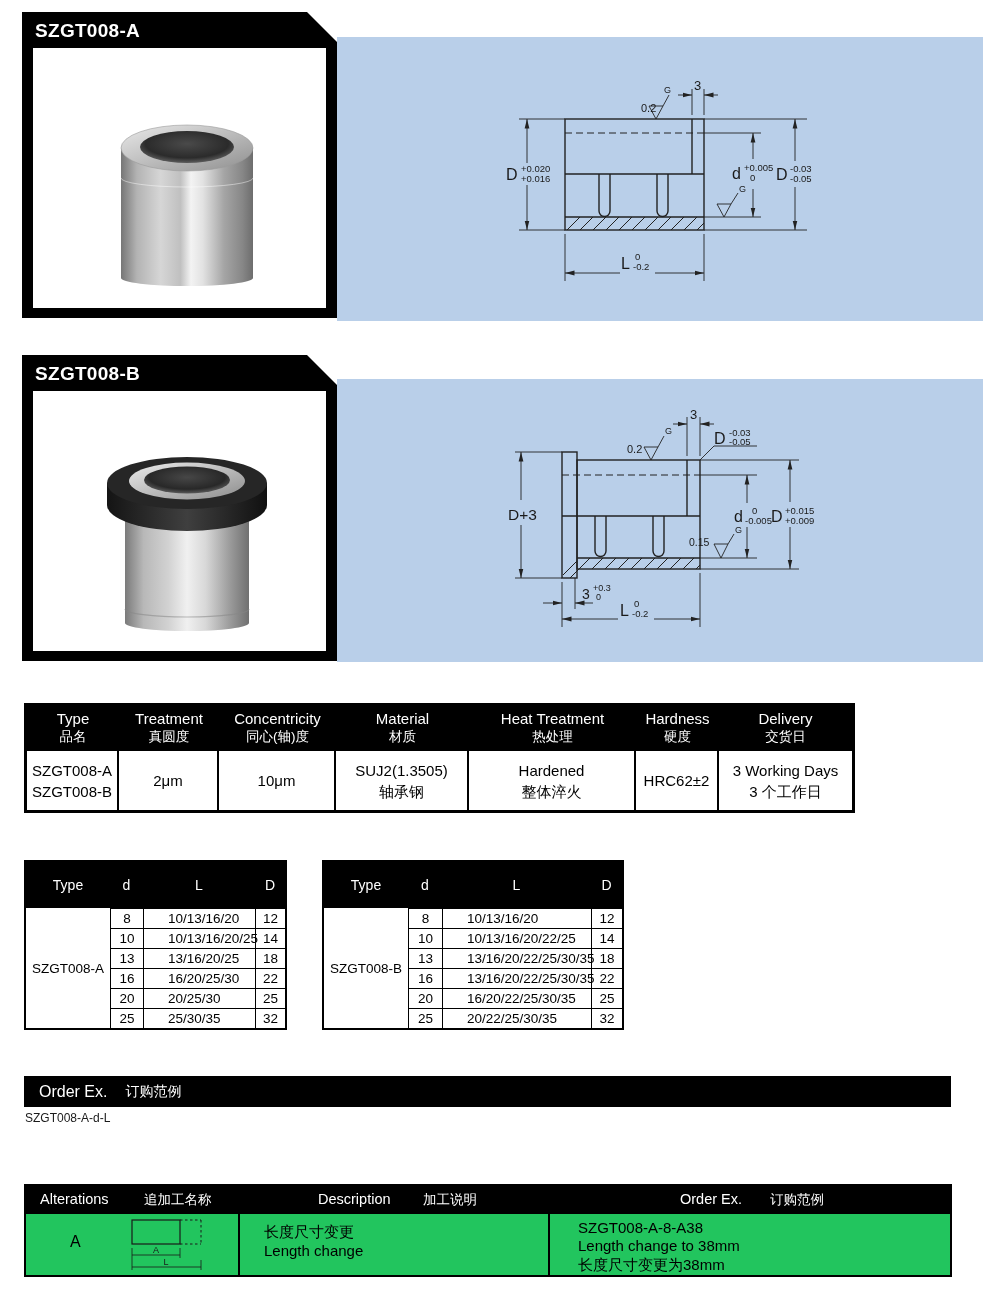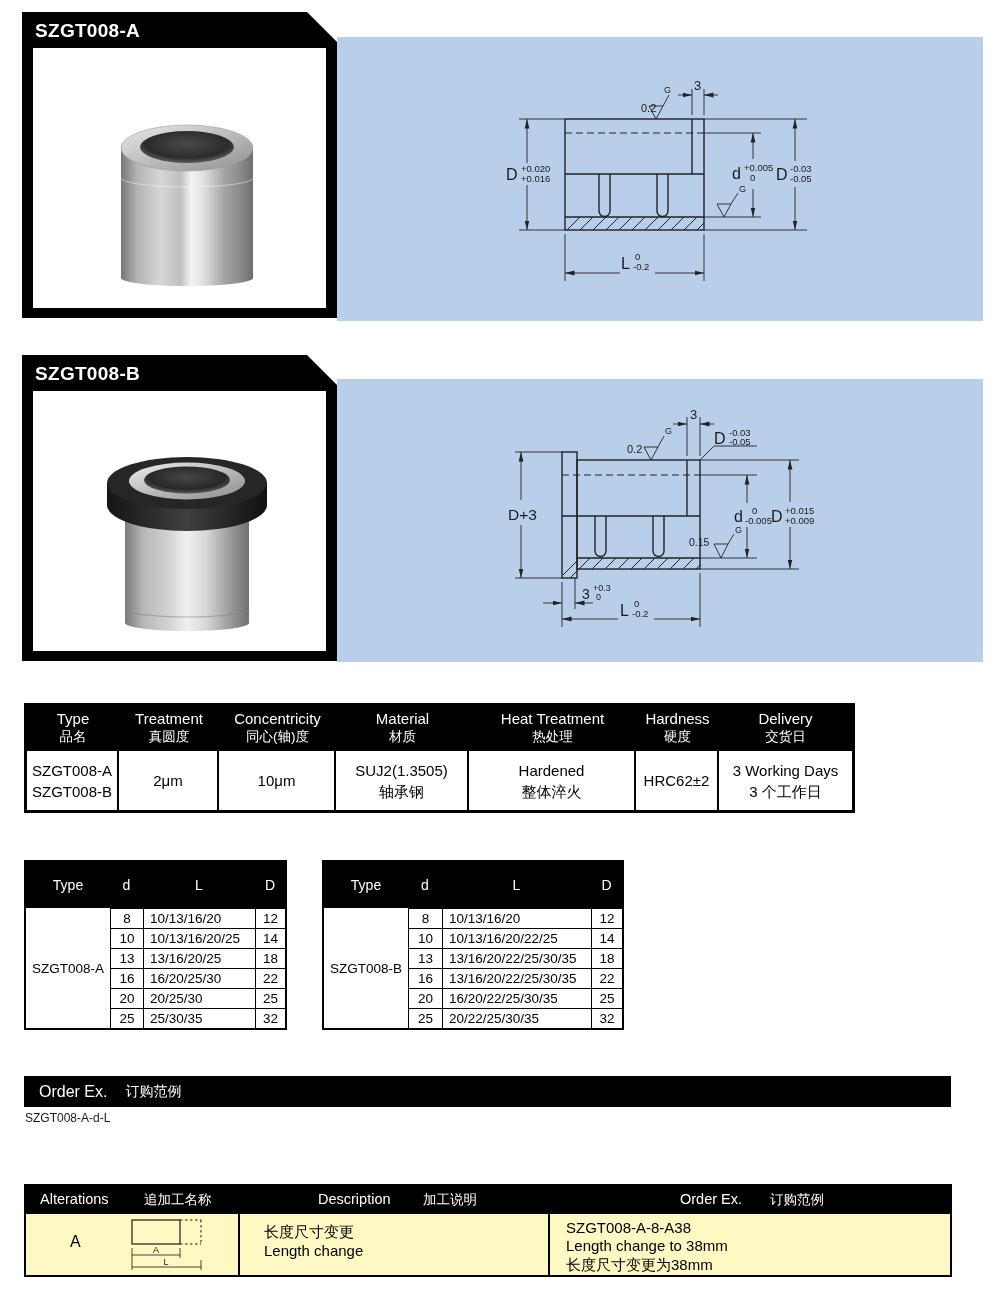--- a/index.html
+++ b/index.html
@@ -37,43 +37,43 @@
 
   
   .dim-table { position:absolute; top:860px; border:2px solid #000; background:#fff; }
   .dt-a { left:24px; width:263px; }
   .dt-b { left:322px; width:302px; }
   .dim-head { display:grid; height:46px; background:#000; color:#fff; font-size:14px; align-items:center; text-align:center; }
   .dt-a .dim-head, .dt-a .dim-body { grid-template-columns:84px 33px 112px 1fr; }
   .dt-b .dim-head, .dt-b .dim-body { grid-template-columns:84px 34px 149px 1fr; }
   .dim-body { display:grid; grid-auto-rows:20px; font-size:13.5px; }
   .dim-body .c { border-left:1.5px solid #000; border-top:1.5px solid #000; display:flex; align-items:center; justify-content:center; }
-  .dim-body .c.l { justify-content:flex-start; padding-left:6px; }
+  .dim-body .c.l { justify-content:flex-start; padding-left:24px; }
   .dim-body .type-cell { grid-row:1 / span 6; grid-column:1; display:flex; align-items:center; justify-content:center; }
 
   
   .order-bar { position:absolute; left:24px; top:1076px; width:927px; height:31px; background:#000; color:#fff;
                display:flex; align-items:center; padding-left:15px; }
   .order-bar .en { font-size:16px; }
   .order-bar .zh { font-size:14px; margin-left:18px; }
   .order-example { position:absolute; left:25px; top:1111px; font-size:12px; color:#1a1a1a; }
 
   
-  .alt-table { position:absolute; left:24px; top:1184px; width:928px; height:93px; border:2.5px solid #000; background:#fef9c3; }
+  .alt-table { position:absolute; left:24px; top:1184px; width:928px; height:93px; border:2.5px solid #000; background:#22c55e; }
   .alt-head { position:relative; height:28px; background:#000; color:#fff; }
   .alt-head span { position:absolute; top:5px; font-size:14.5px; }
   .ah1 { left:14px; } .ah2 { left:118px; font-size:13.5px !important; }
   .ah3 { left:292px; } .ah4 { left:397px; font-size:13.5px !important; }
   .ah5 { left:654px; } .ah6 { left:744px; font-size:13.5px !important; }
   .alt-body { position:absolute; top:28px; bottom:0; left:0; right:0; display:flex; }
   .alt-c1 { width:214px; border-right:2px solid #000; position:relative; }
   .alt-code { position:absolute; left:44px; top:19px; font-size:16px; }
   .alt-diagram { position:absolute; left:104px; top:3px; }
   .alt-c2 { width:310px; border-right:2px solid #000; padding:9px 0 0 24px; font-size:15px; line-height:1.25; }
-  .alt-c3 { flex:1; padding:5px 0 0 16px; font-size:15px; line-height:1.22; }
+  .alt-c3 { flex:1; padding:5px 0 0 28px; font-size:15px; line-height:1.22; }
 </style>
 </head>
 <body>
 
 <div class="page">
 
   <div class="band band-a">
     <svg class="draw" viewBox="0 0 646 284">
       <defs>
         <marker id="arrA" viewBox="0 0 10 10" markerWidth="10" markerHeight="10" refX="9.5" refY="5" orient="auto" markerUnits="userSpaceOnUse">

